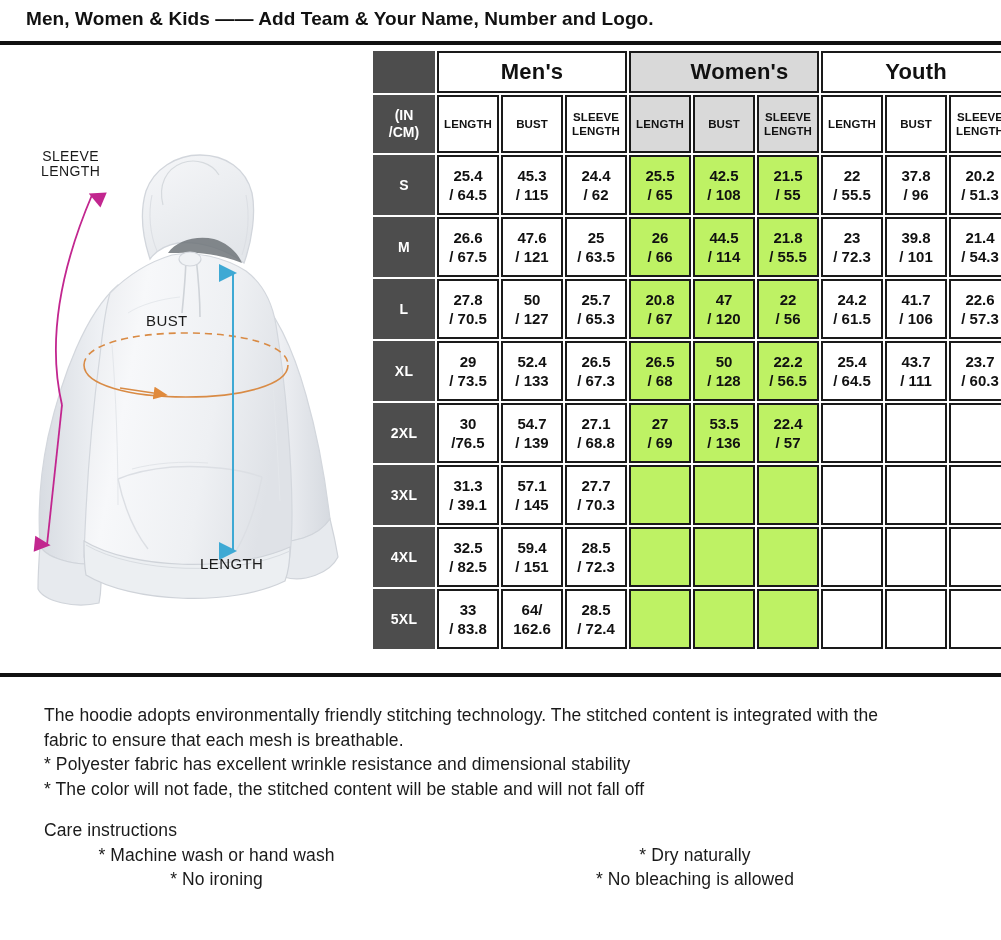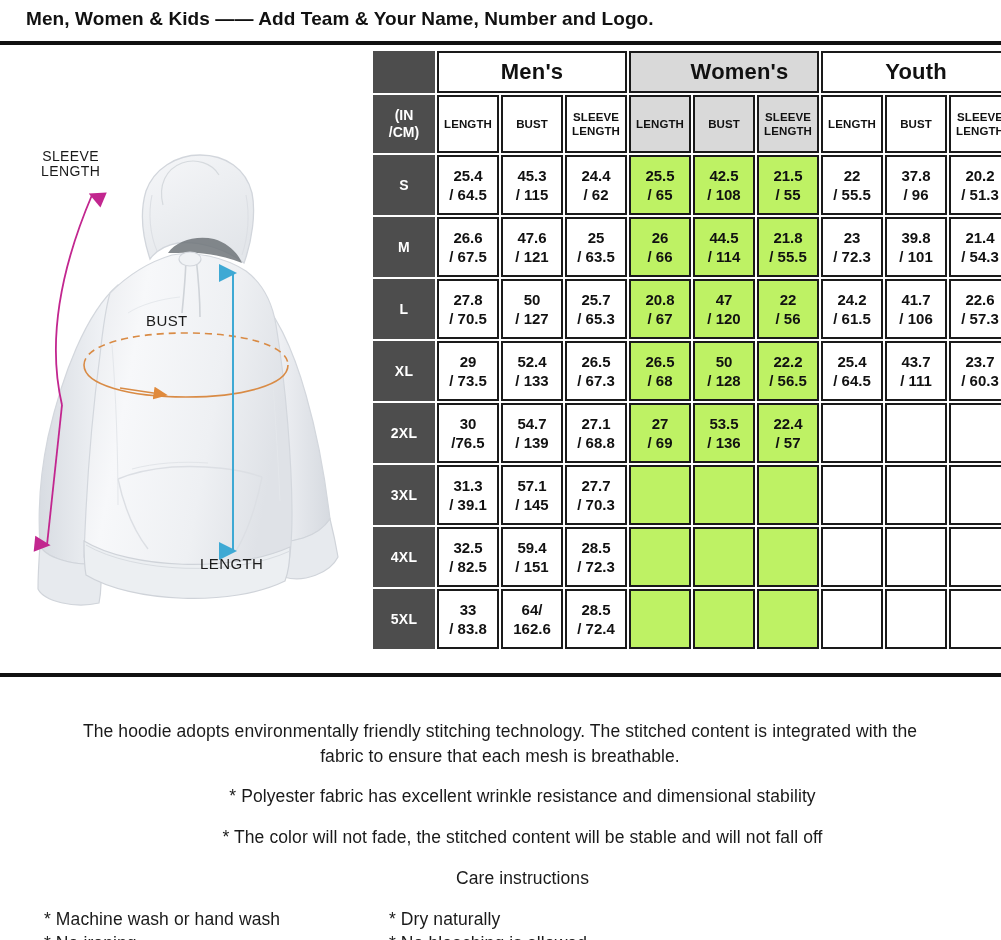--- a/index.html
+++ b/index.html
@@ -145,29 +145,29 @@
   .val .ln { display: block; }
 
   
   .desc {
     padding: 26px 0 0 44px;
     font-size: 17.5px;
     line-height: 24.5px;
     color: #1a1a1a;
     letter-spacing: 0.1px;
   }
-  .desc p { margin: 16px; white-space: nowrap; text-align: center; }
+  .desc p { margin: 0; white-space: nowrap; }
   .desc p.wrapline { white-space: normal; max-width: 880px; }
   .care-title { margin-top: 17px !important; }
   .care-grid {
     display: grid;
     grid-template-columns: 345px auto;
     row-gap: 0px;
   }
-  .care-grid span { font-size: 17.5px; line-height: 24.5px; white-space: nowrap; }
+  .care-grid span { font-size: 17.5px; line-height: 24.5px; white-space: nowrap; text-align: center; }
 </style>
 </head>
 <body>
 
 <div class="header">
   <div class="line line2">Men, Women &amp; Kids —— Add Team &amp; Your Name, Number and Logo.</div>
 </div>
 <div class="rule rule-top"></div>
 
 <div class="middle">

